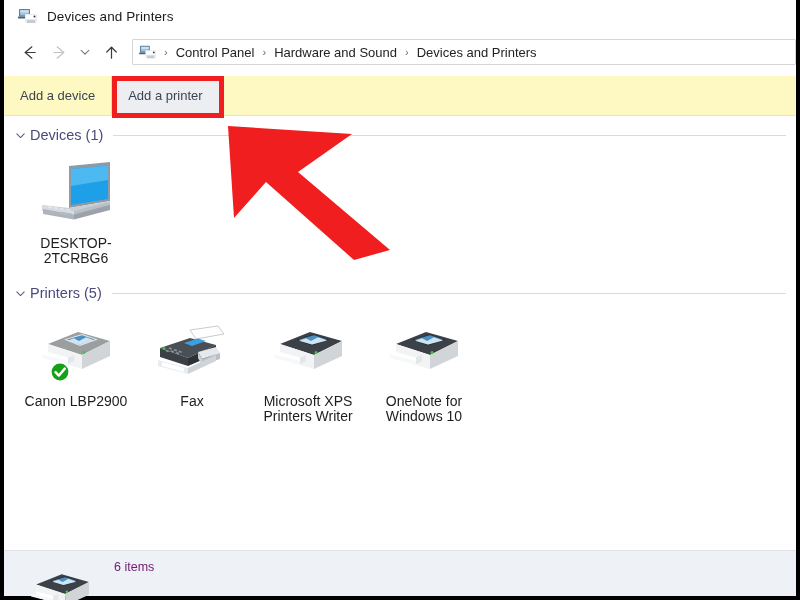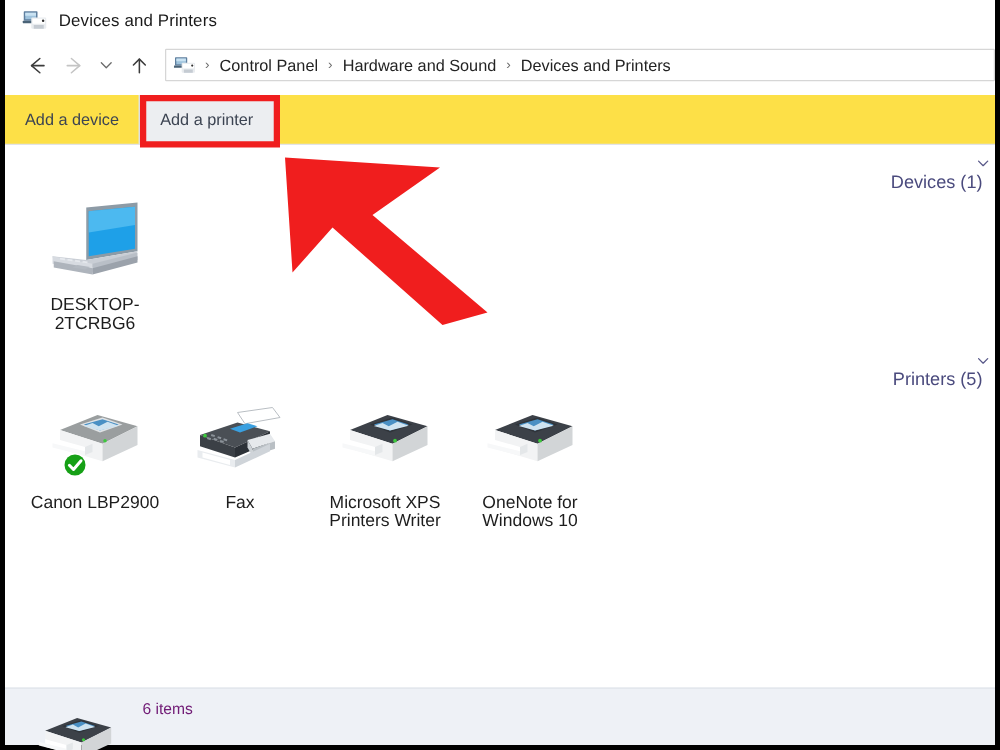--- a/index.html
+++ b/index.html
@@ -70,21 +70,21 @@
     font-size: 11px; color: #6b6b6b;
     padding: 0 5px;
     line-height: 1;
     flex: none;
   }
 
   
   .toolbar {
     position: absolute; left: 0; top: 76px;
     width: 792px; height: 40px;
-    background: #fde047;
+    background: #fef9c3;
     border-bottom: 1px solid #e2e3e7;
     display: flex; align-items: stretch;
   }
   .tb-item {
     display: flex; align-items: center;
     padding: 0 16px;
     font-size: 13px;
     color: #3c4452;
     white-space: nowrap;
   }
@@ -95,25 +95,24 @@
   }
 
   
   .content {
     position: absolute; left: 0; top: 116px;
     width: 792px; height: 434px;
     background: #ffffff;
     overflow: hidden;
   }
   .group-header {
-    display: flex; align-items: flex-end;
+    display: flex; align-items: center;
     height: 26px;
     padding-left: 8px;
     margin-top: 6px;
-    flex-direction: column;
   }
   .chev {
     width: 16px; height: 16px; flex: none;
     display: flex; align-items: center; justify-content: center;
     color: #5a5a8a;
     margin-right: 2px;
   }
   .group-label {
     font-size: 14.5px; color: #4a4a7d;
     white-space: nowrap;

